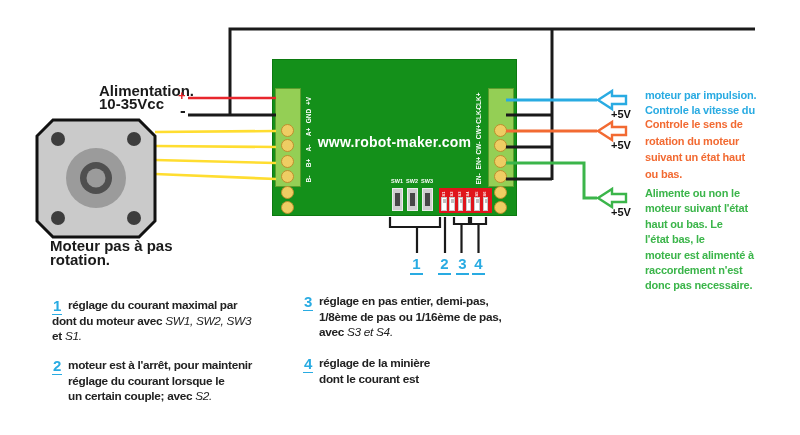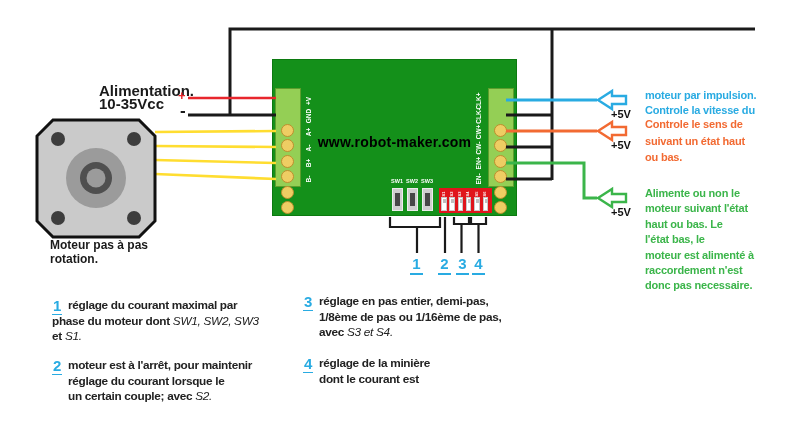--- a/index.html
+++ b/index.html
@@ -8,21 +8,21 @@
     font-family:"Liberation Sans",sans-serif;overflow:hidden;
   }
   svg.overlay{position:absolute;left:0;top:0;z-index:5;pointer-events:none;}
 
   
   .board{position:absolute;left:272px;top:59px;width:245px;height:157px;
     background:#14901a;border:1px solid #0c7a10;box-sizing:border-box;z-index:2;}
   .board-title{position:absolute;left:0;top:5px;width:100%;text-align:center;
     color:#fff;font-size:17px;font-weight:bold;letter-spacing:.5px;}
   .board-site{position:absolute;left:0;top:74px;width:100%;text-align:center;
-    color:#000000;font-size:14px;font-weight:bold;letter-spacing:.2px;}
+    color:#ffffff;font-size:14px;font-weight:bold;letter-spacing:.2px;}
   .tstrip{position:absolute;top:28px;width:26px;height:99px;background:#94cf55;
     border:1px solid #5d9e2d;box-sizing:border-box;}
   .tstrip.left{left:2px;} .tstrip.right{left:215px;}
   .screw{position:absolute;left:5px;width:13px;height:13px;border-radius:50%;
     background:#eecd63;border:1px solid #bd8f2e;box-sizing:border-box;}
   .tlabel{position:absolute;width:30px;height:10px;text-align:center;
     color:#fff;font-size:6.5px;font-weight:bold;line-height:10px;
     transform:rotate(-90deg);}
   .tlabel.lft{left:21px;} .tlabel.rgt{left:191px;}
   .swlabel{position:absolute;top:118px;width:18px;text-align:center;
@@ -34,21 +34,21 @@
   .dipsw{position:absolute;top:9px;width:5.6px;height:14px;background:#fff;border:.5px solid #c9c9c9;box-sizing:border-box;}
   .dipnotch{position:absolute;left:1px;top:1px;width:3px;height:4px;background:#bfbfbf;}
   .diplabel{position:absolute;top:3.5px;width:8px;height:4px;color:#fff;font-size:4px;
     font-weight:bold;text-align:center;line-height:4px;transform:rotate(-90deg);}
 
   
   .txt{position:absolute;z-index:10;font-weight:bold;color:#1a1a1a;}
   .power-label{left:99px;top:84px;font-size:15px;line-height:13px;}
   .plus{left:178px;top:88px;font-size:13px;color:#e8262c;}
   .minus{left:180px;top:101px;font-size:17px;}
-  .motor-label{left:50px;top:239px;font-size:12px;line-height:13.5px;}
+  .motor-label{left:50px;top:239px;font-size:15px;line-height:13.5px;}
 
   .callout{position:absolute;z-index:10;font-weight:bold;font-size:11px;letter-spacing:-.2px;}
   .callout.blue{left:645px;top:88px;line-height:15px;color:#29abe2;}
   .callout.orange{left:645px;top:116px;line-height:16.5px;color:#f26a32;}
   .callout.green{left:645px;top:186px;line-height:15.4px;color:#3bb54a;}
   .v5{position:absolute;z-index:10;width:30px;text-align:center;
     font-weight:bold;font-size:11px;color:#111;}
 
   .bnum{position:absolute;z-index:10;top:255px;width:13px;text-align:center;
     color:#29abe2;font-size:15px;font-weight:bold;border-bottom:2px solid #29abe2;
@@ -195,20 +195,21 @@
   <div class="v5" style="left:606px;top:108px">+5V</div>
   <div class="v5" style="left:606px;top:139px">+5V</div>
   <div class="v5" style="left:606px;top:206px">+5V</div>
 
   <div class="callout blue">
     <div>moteur par impulsion.</div>
     <div>Controle la vitesse du</div>
   </div>
   <div class="callout orange">
     <div>Controle le sens de</div>
+    <div>rotation du moteur</div>
     <div>suivant un état haut</div>
     <div>ou bas.</div>
   </div>
   <div class="callout green">
     <div>Alimente ou non le</div>
     <div>moteur suivant l'état</div>
     <div>haut ou bas. Le</div>
     <div>l'état bas, le</div>
     <div>moteur est alimenté à</div>
     <div>raccordement n'est</div>
@@ -216,21 +217,21 @@
   </div>
 
   <div class="bnum" style="left:410px">1</div>
   <div class="bnum" style="left:438px">2</div>
   <div class="bnum" style="left:456px">3</div>
   <div class="bnum" style="left:472px">4</div>
 
   <div class="note" style="left:52px;top:298px">
     <span class="num">1</span>
     <span class="nline ind"><span class="nb">réglage du courant maximal par</span><span class="ni"></span></span>
-    <span class="nline"><span class="nb">phase du moteur dont </span><span class="ni">SW1, SW2, SW3</span></span>
+    <span class="nline"><span class="nb">dont du moteur avec </span><span class="ni">SW1, SW2, SW3</span></span>
     <span class="nline"><span class="nb">et </span><span class="ni">S1.</span></span>
   </div>
   <div class="note" style="left:52px;top:358px">
     <span class="num">2</span>
     <span class="nline ind"><span class="nb">moteur est à l'arrêt, pour maintenir</span><span class="ni"></span></span>
     <span class="nline ind"><span class="nb">réglage du courant lorsque le</span><span class="ni"></span></span>
     <span class="nline ind"><span class="nb">un certain couple; avec </span><span class="ni">S2.</span></span>
   </div>
   <div class="note" style="left:303px;top:294px">
     <span class="num">3</span>

